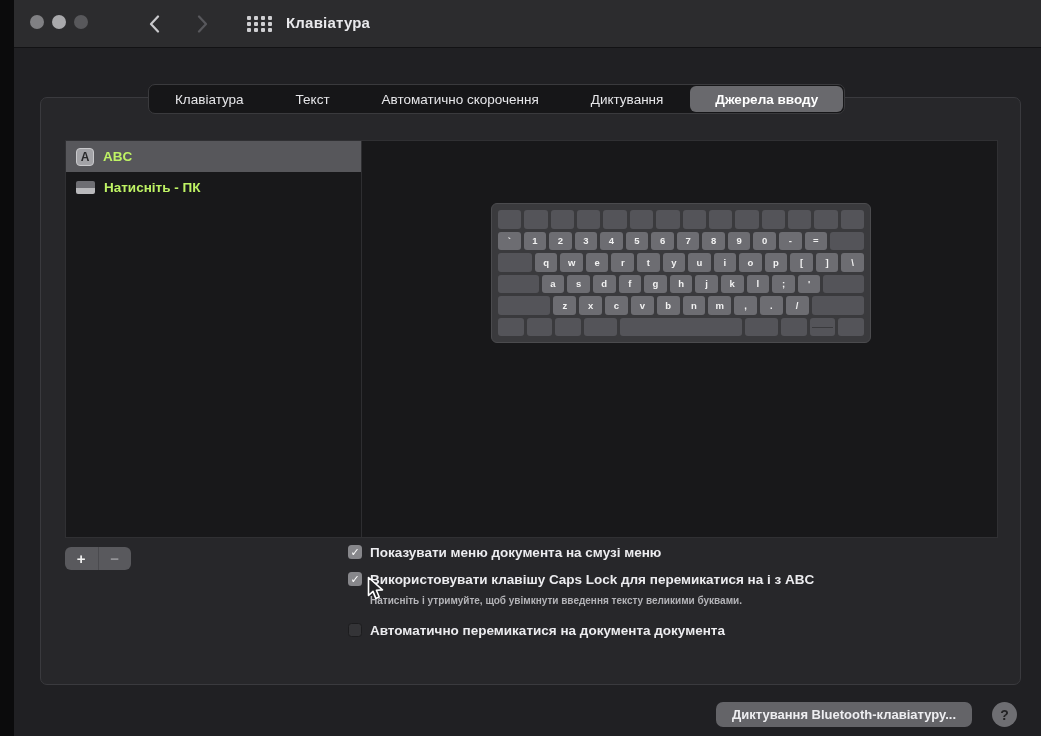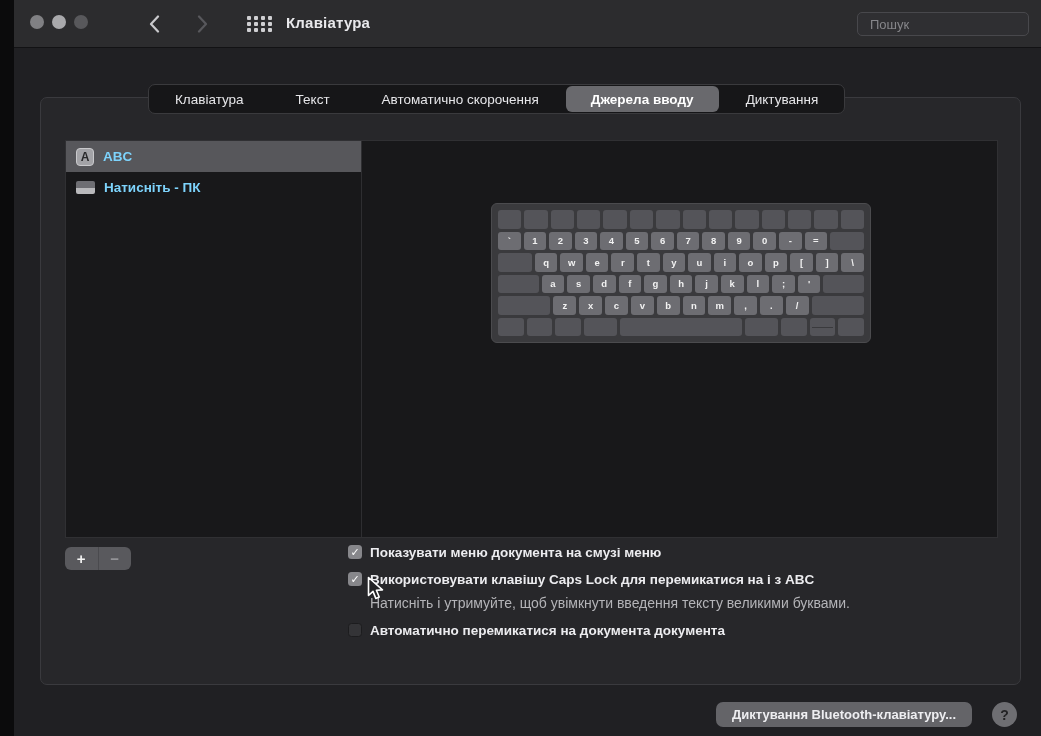--- a/index.html
+++ b/index.html
@@ -47,21 +47,21 @@
   .seg.selected { background:#69696d; border-radius:6px; margin:1px; padding:0 25px;
     font-weight:bold; color:#fff; }
 
   
   .contentbox { position:absolute; left:51px; top:140px; width:933px; height:398px;
     background:#18181a; border:1px solid #303033; }
   .v-divider { position:absolute; left:295px; top:0; width:1px; height:100%; background:#2e2e31; }
   .source-list { position:absolute; left:0; top:0; width:295px; height:100%; }
   .list-item { display:flex; align-items:center; gap:9px; height:31px; padding:0 10px; }
   .list-item.selected { background:#57575b; }
-  .list-item .label { font-size:13.5px; color:#7dd3fc; font-weight:bold; }
+  .list-item .label { font-size:13.5px; color:#bef264; font-weight:bold; }
   .abc-icon { width:18px; height:18px; border-radius:4px; background:#a3a3a7;
     color:#2a2a2c; font-size:12px; font-weight:bold; display:flex; align-items:center;
     justify-content:center; border:1px solid #c9c9cc; }
   .flag-icon { width:19px; height:13px; border-radius:2px; overflow:hidden;
     display:flex; flex-direction:column; }
   .flag-icon .top { flex:1; background:#6e6e73; }
   .flag-icon .bottom { flex:1; background:#b9b9bc; }
 
   
   .kb { position:absolute; left:425px; top:62px; width:380px; height:140px;
@@ -82,22 +82,22 @@
   .pm-btn.add { color:#f2f2f2; border-right:1px solid #4a4a4e; }
   .pm-btn.remove { color:#96969a; }
 
   .cbrow { position:absolute; left:334px; display:flex; align-items:flex-start; gap:8px; }
   .cbox { width:14px; height:14px; border-radius:3.5px; margin-top:1px; flex:none;
     display:flex; align-items:center; justify-content:center; }
   .cbox.checked { background:#87878b; color:#fff; font-size:11px; font-weight:bold;
     line-height:14px; }
   .cbox.unchecked { background:#343437; border:1px solid #1c1c1e; }
   .cblabel { font-size:13.5px; color:#ececef; font-weight:bold; line-height:17px; }
-  .cbnote { position:absolute; left:356px; top:595px; font-size:14px; color:#b4b4b8;
-    font-weight:normal; }
+  .cbnote { position:absolute; left:356px; top:595px; font-size:10px; color:#b4b4b8;
+    font-weight:bold; }
 
   .cursor { position:absolute; left:353px; top:576px; z-index:20; pointer-events:none; }
 
   .bt-btn { position:absolute; right:69px; top:702px; height:25px; padding:0 16px;
     background:#646468; border:none; border-radius:7px; font-size:13px; color:#eeeef1;
     font-family:inherit; font-weight:bold; }
   .help-btn { position:absolute; right:24px; top:702px; width:25px; height:25px;
     border-radius:50%; background:#6e6e72; border:none; font-size:14px; font-weight:bold;
     color:#232325; font-family:inherit; }
 </style>
@@ -130,37 +130,30 @@
       <span></span>
         <span></span>
         <span></span>
         <span></span>
       <span></span>
         <span></span>
         <span></span>
         <span></span>
     </button>
     <div class="win-title">Клавіатура</div>
-    <div class="searchbox">
-      <svg width="12" height="12" viewBox="0 0 12 12">
-        <circle cx="5" cy="5" r="3.6" fill="none" stroke="#8a8a8e" stroke-width="1.4"></circle>
-        <line x1="7.8" y1="7.8" x2="11" y2="11" stroke="#8a8a8e" stroke-width="1.4" stroke-linecap="round"></line>
-      </svg>
-      <input type="text" placeholder="Пошук" style="">
-    </div>
   </div>
 
   <div class="groupbox"></div>
 
   <div class="tabbar">
     <button class="seg">Клавіатура</button>
     <button class="seg">Текст</button>
     <button class="seg">Автоматично скорочення</button>
+    <button class="seg">Диктування</button>
     <button class="seg selected">Джерела вводу</button>
-    <button class="seg">Диктування</button>
   </div>
 
   <div class="contentbox">
     <div class="source-list">
       <div class="list-item selected">
         <span class="abc-icon">A</span>
         <span class="label">ABC</span>
       </div>
       <div class="list-item">
         <span class="flag-icon">

